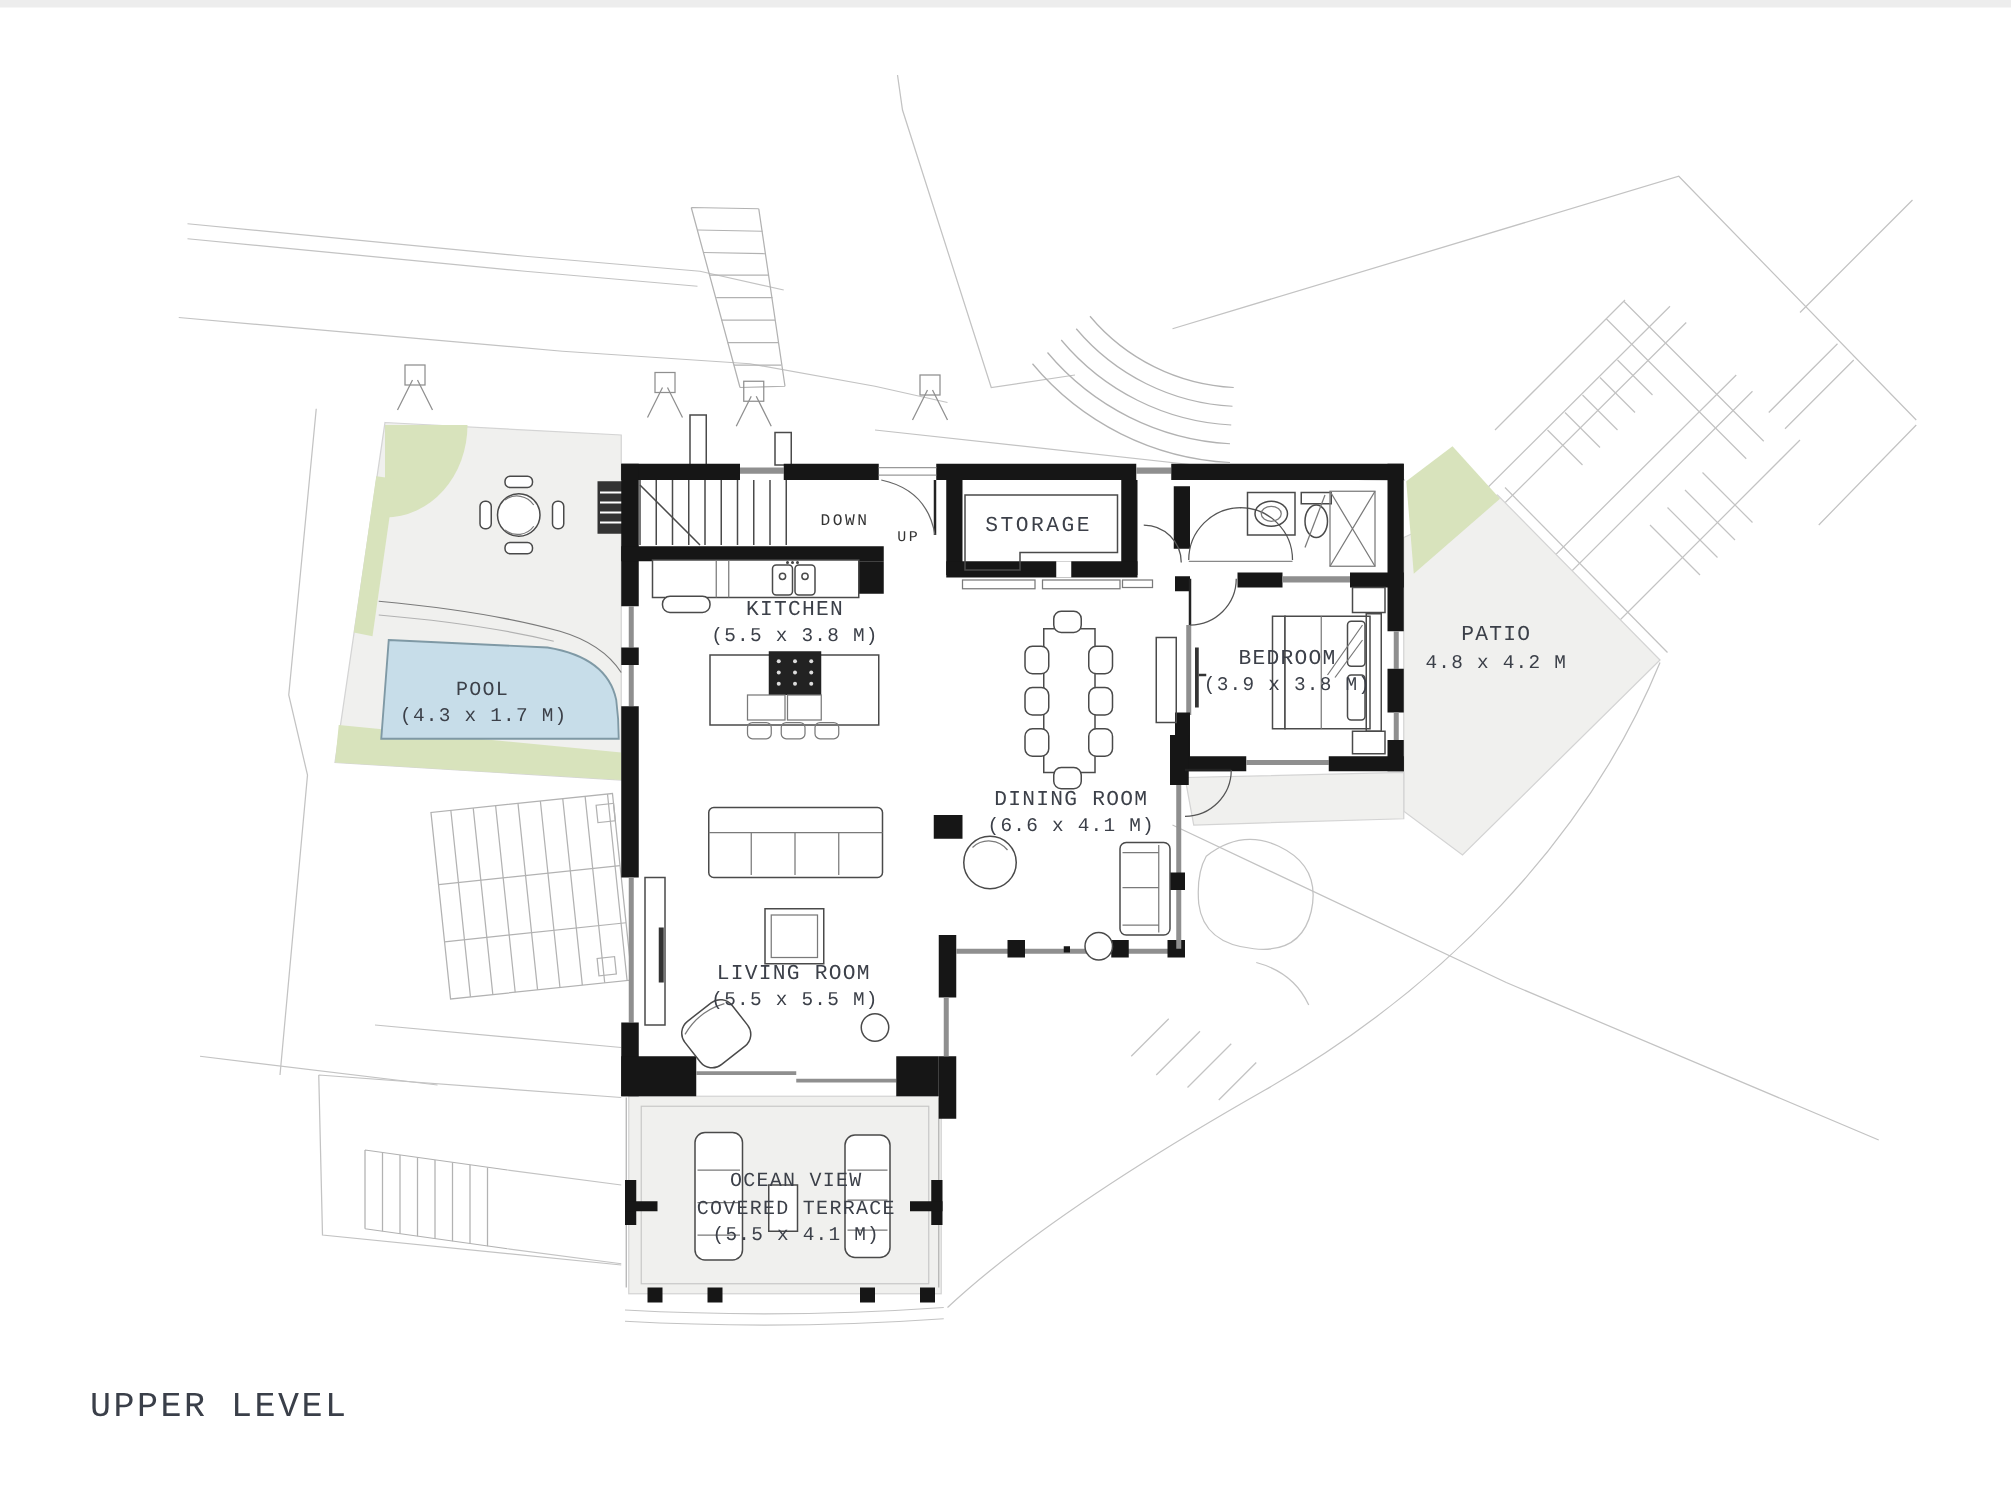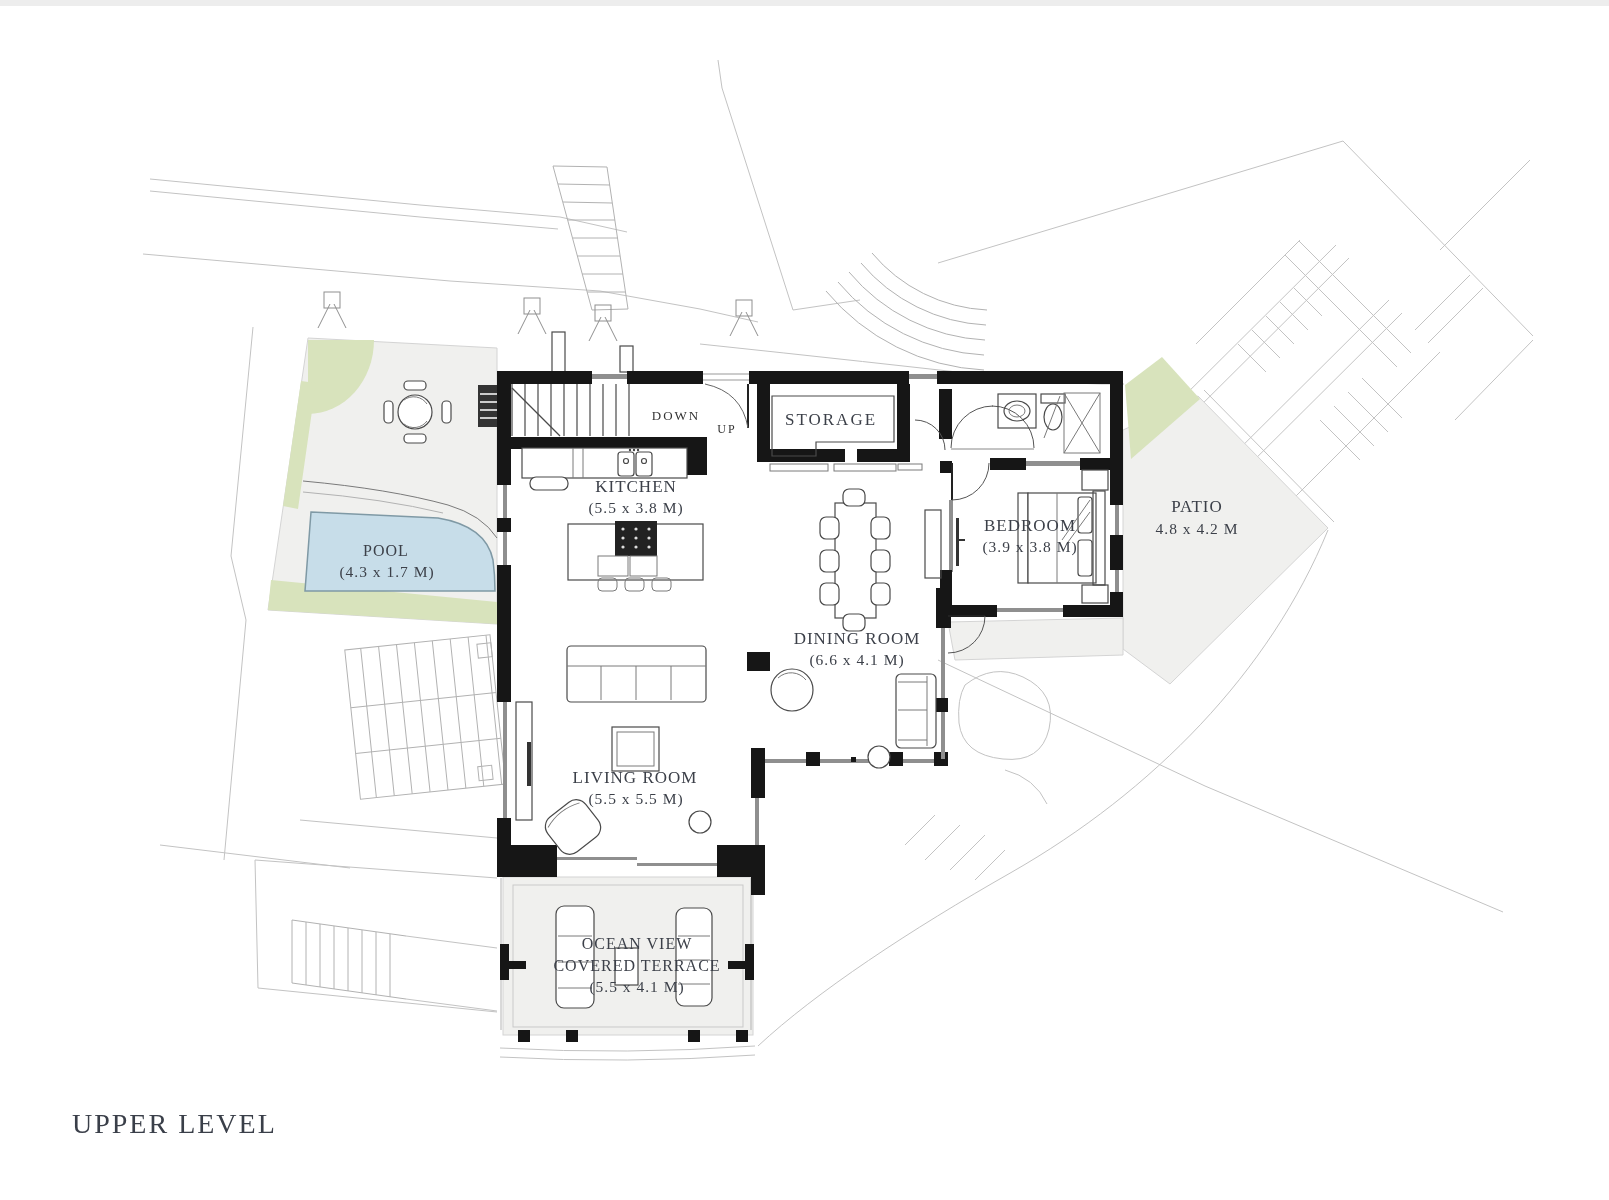--- a/index.html
+++ b/index.html
@@ -1,17 +1,17 @@
 <!DOCTYPE html>
 <html><head>
 <meta charset="utf-8">
 <style>
   html,body{margin:0;padding:0;background:#ffffff;}
   #page{position:relative;width:1609px;height:1200px;background:#ffffff;overflow:hidden;
-        font-family:Liberation Serif, serif;}
+        font-family:Liberation Mono, monospace;}
   svg{display:block}
   .wall{fill:#161616;stroke:none}
   .win{fill:#8f8f8f}
   .fix{fill:none;stroke:#4a4a4a;stroke-width:1.2}
   .fixw{fill:#ffffff;stroke:#4a4a4a;stroke-width:1.2}
   .fixl{fill:none;stroke:#7a7a7a;stroke-width:1}
   .site{fill:none;stroke:#c3c3c3;stroke-width:1}
   .site2{fill:none;stroke:#b2b2b2;stroke-width:1}
   .floor{fill:#f0f0ee;stroke:#d4d4d4;stroke-width:1}
   .green{fill:#d8e3bc;stroke:none}

